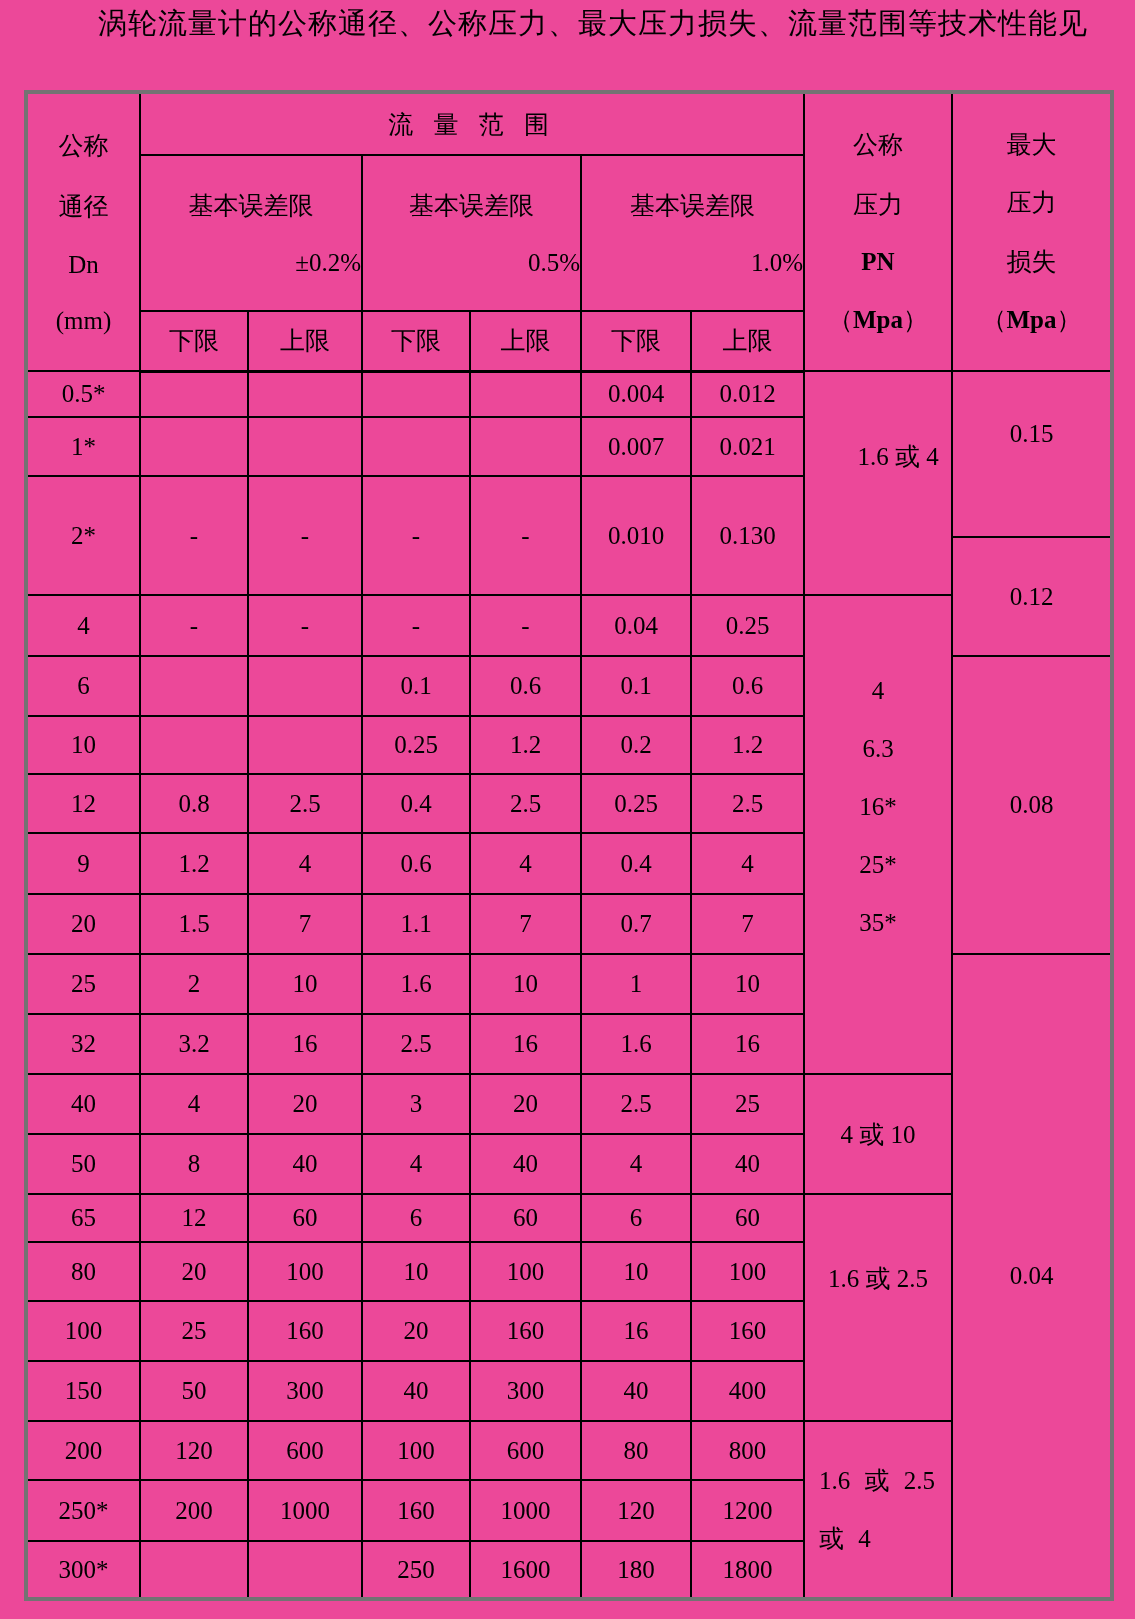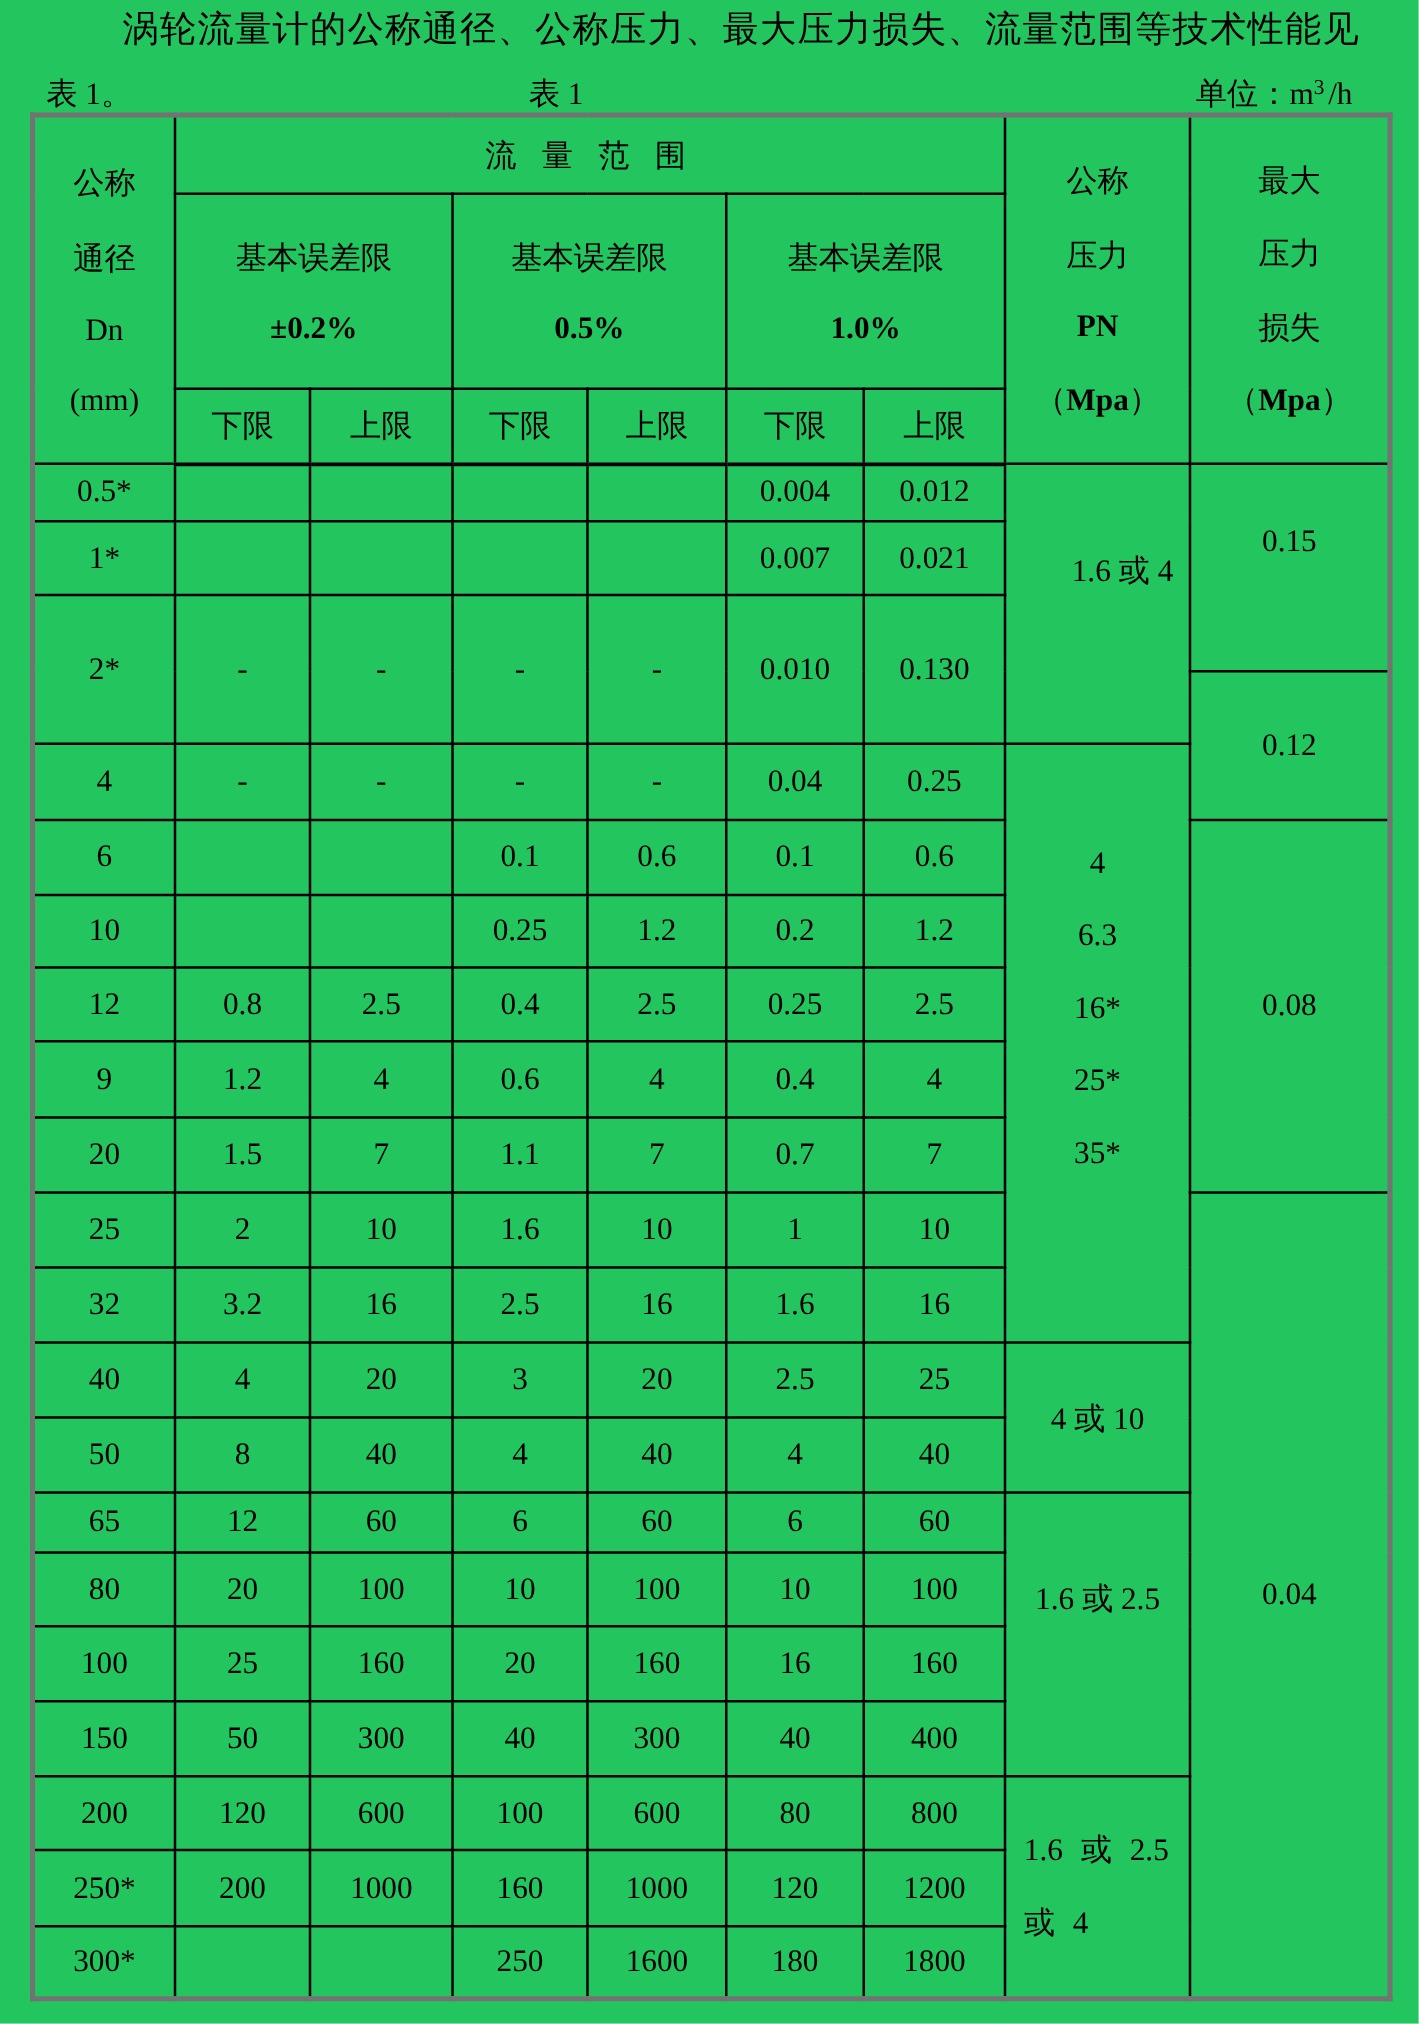--- a/index.html
+++ b/index.html
@@ -1,20 +1,20 @@
 <!DOCTYPE html>
 <html><head>
 <meta charset="utf-8">
 <style>
   html,body{margin:0;padding:0;background:#ffffff;}
   .page{
     position:relative;
     width:1135px;
     height:1619px;
-    background:#22c55e;
+    background:#ec4899;
     color:#000;
     font-family:"Liberation Serif","DejaVu Serif",serif;
     overflow:hidden;
   }
   .title-line1{
     position:absolute;
     left:98px; top:4px;
     font-size:29px;
     letter-spacing:1px;
     white-space:nowrap;
@@ -38,42 +38,37 @@
     text-align:center;
     vertical-align:middle;
     font-size:25px;
     padding:0;
     overflow:hidden;
   }
   tr.h3 td, td.hsep{border-bottom:3px solid #000;}
   .vstack4{display:flex;flex-direction:column;justify-content:space-around;height:234px;}
   .vstack2{display:flex;flex-direction:column;justify-content:space-around;height:115px;}
   .flow-cell{letter-spacing:7px;}
-  .pct{font-weight:bold;}
+  .pct{font-weight:normal;text-align:right;}
   .bold{font-weight:bold;}
   #pn-g1{padding-bottom:54px;padding-left:40px;}
   #pn-g2{padding-bottom:56px;}
   #pn-g2 .pnline{line-height:58px;}
   #pn-g4{padding-bottom:58px;}
   #pn-g5{text-align:left;padding-left:14px;word-spacing:8px;}
   #pn-g5 .pnline{line-height:58px;}
   #loss-v1{padding-bottom:40px;}
 </style>
 </head>
 <body>
 
 <div class="page">
 
   <div class="title-line1">涡轮流量计的公称通径、公称压力、最大压力损失、流量范围等技术性能见</div>
 
-  <div class="caption-row">
-    <span class="cap-left">表 1。</span>
-    <span class="cap-center">表 1</span>
-    <span class="cap-right"><span>单位：m</span><sup>3</sup><span class="unit-suffix">/h</span></span>
-  </div>
 
   <table class="t">
     <colgroup>
       <col style="width:114px">
         <col style="width:108px">
         <col style="width:114px">
       <col style="width:108px">
         <col style="width:111px">
         <col style="width:110px">
       <col style="width:113px">

